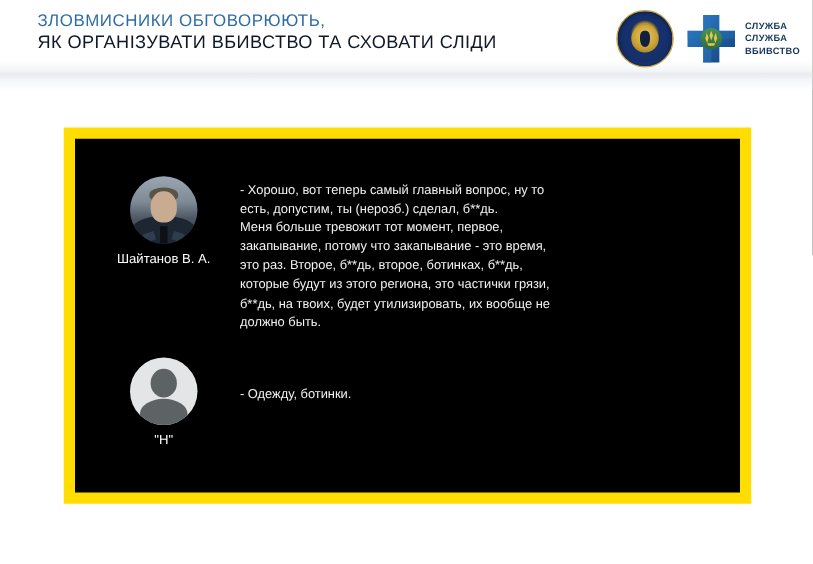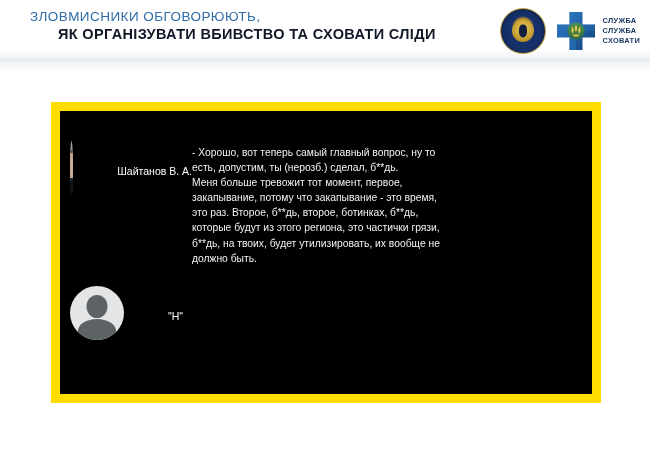--- a/index.html
+++ b/index.html
@@ -39,26 +39,25 @@
   .title-line1 {
     font-size: 13.5px;
     font-weight: normal;
     letter-spacing: .45px;
     color: #2f6ca6;
     line-height: 17px;
     white-space: nowrap;
   }
   .title-line2 {
     font-size: 14.5px;
-    font-weight: bold;
+    font-weight: normal;
     letter-spacing: .35px;
     color: #101828;
     line-height: 18px;
     white-space: nowrap;
-    margin-left: 28px;
   }
 
   
   .emblems {
     position: absolute;
     right: 10px;
     top: 6px;
     height: 50px;
     display: flex;
     align-items: center;
@@ -139,23 +138,22 @@
     display: flex;
     align-items: flex-start;
   }
   .speaker-1 { left: 10px; top: 30px; }
   .speaker-2 { left: 10px; top: 175px; }
 
   .avatar-col {
     width: 122px;
     flex: 0 0 122px;
     display: flex;
-    flex-direction: row;
+    flex-direction: column;
     align-items: center;
-    gap: 44px;
   }
   .avatar {
     width: 54px; height: 54px;
     border-radius: 50%;
     overflow: hidden;
     position: relative;
     background: #4a5560;
   }
   
   .avatar-photo {
@@ -276,21 +274,21 @@
           <circle cx="22" cy="22" r="8.6" fill="url(#leafGrad)"></circle>
           <path d="M22 15.6 L23.4 19.4 L22 23.3 L20.6 19.4 Z" fill="#e3c64e"></path>
           <path d="M18.4 17.2 L19.9 21.2 L18.8 25.6 L17.3 21.6 Z" fill="#e3c64e"></path>
           <path d="M25.6 17.2 L26.7 21.6 L25.2 25.6 L24.1 21.2 Z" fill="#e3c64e"></path>
           <path d="M18.8 25.6 H25.2 L24.3 27.6 H19.7 Z" fill="#e3c64e"></path>
         </svg>
       </div>
       <div class="sbu-text">
         <span>СЛУЖБА</span>
         <span>СЛУЖБА</span>
-        <span>СХОВАТИ</span>
+        <span>ВБИВСТВО</span>
       </div>
     </div>
 
   </div>
 </div>
 <div class="header-sheen"></div>
 
 <div class="frame">
   <div class="frame-inner">
 
@@ -317,16 +315,17 @@
     </div>
 
     <div class="speaker-block speaker-2">
       <div class="avatar-col">
         <div class="avatar avatar-silhouette">
           <div class="s-head"></div>
           <div class="s-body"></div>
         </div>
         <div class="speaker-name">"Н"</div>
       </div>
+      <div class="speech speech-2">- Одежду, ботинки.</div>
     </div>
 
   </div>
 </div>
 
 </body></html>

